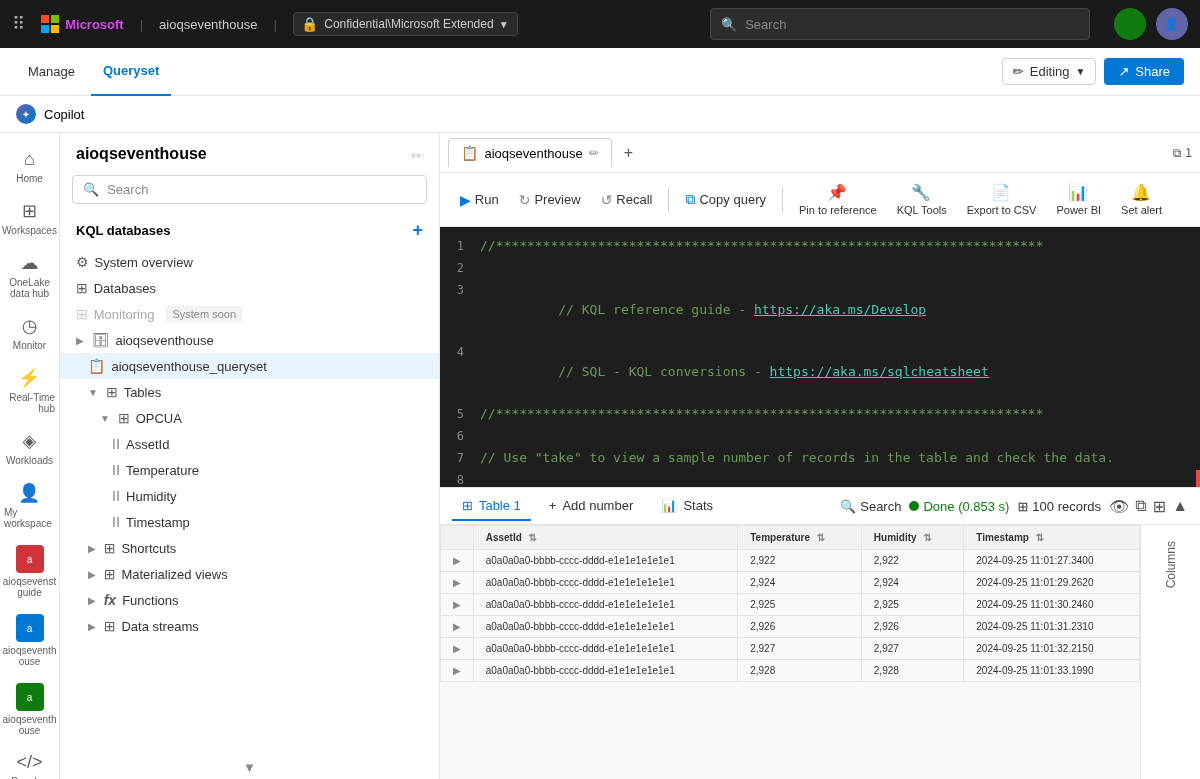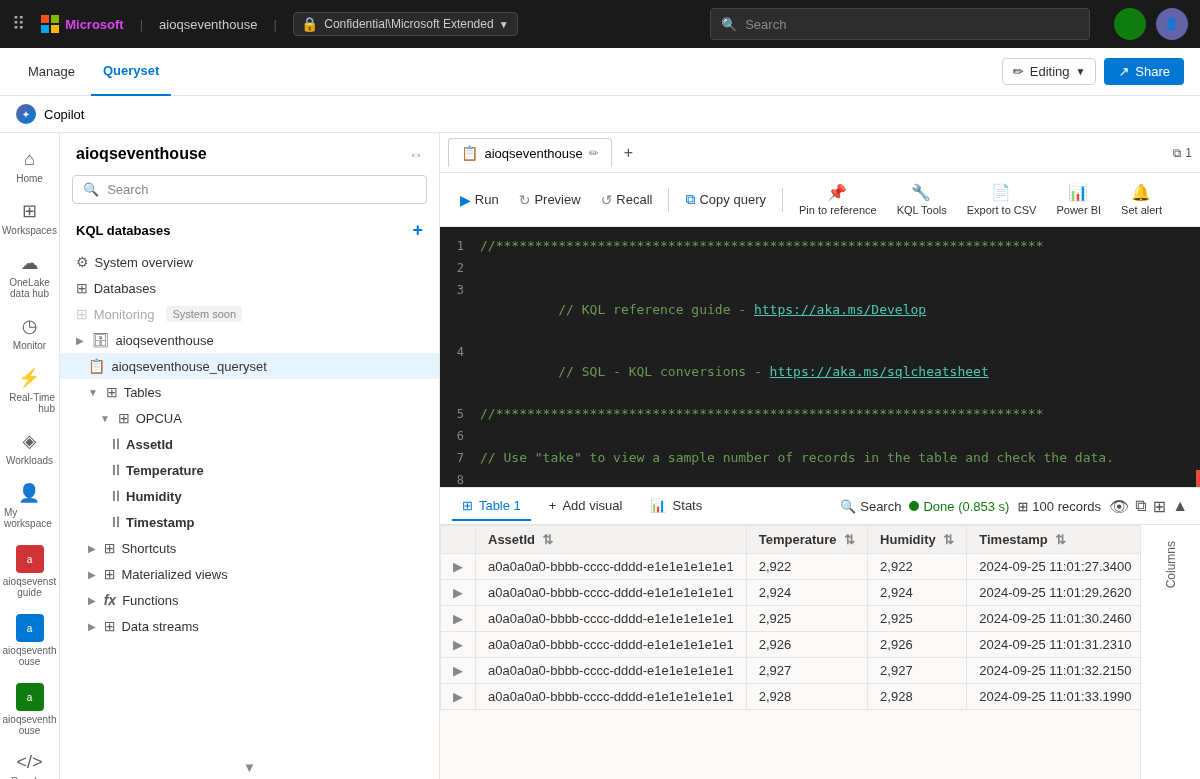--- a/index.html
+++ b/index.html
@@ -160,21 +160,21 @@
     }
     .tree-container { overflow-y: auto; flex: 1; }
     .tree-item {
       display: flex; align-items: center;
       padding: 5px 16px; cursor: pointer; font-size: 13px; color: #333;
       gap: 6px;
     }
     .tree-item.selected { background: #e8f4fd; }
     .tree-item .indent1 { margin-left: 12px; }
     .tree-item .indent2 { margin-left: 24px; }
-    .tree-item .indent3 { margin-left: 36px; font-weight: bold; }
+    .tree-item .indent3 { margin-left: 36px; }
     .tree-icon { font-size: 14px; color: #605e5c; }
     .tree-chevron { font-size: 10px; color: #888; margin-right: 2px; }
     .coming-soon-badge {
       background: #f3f2f1; color: #888; font-size: 11px;
       padding: 2px 6px; border-radius: 3px; margin-left: 6px;
     }
     .scroll-indicator { display: flex; justify-content: center; padding: 4px; color: #888; }
 
     
     .right-panel { flex: 1; display: flex; flex-direction: column; overflow: hidden; background: #faf9f8; }
@@ -262,21 +262,21 @@
     .results-right { margin-left: auto; display: flex; align-items: center; gap: 8px; }
     .results-search-btn { display: flex; align-items: center; gap: 4px; font-size: 13px; color: #333; cursor: pointer; }
     .status-done { display: flex; align-items: center; gap: 4px; font-size: 13px; color: #107c10; }
     .status-dot { width: 10px; height: 10px; border-radius: 50%; background: #107c10; }
     .records-badge { display: flex; align-items: center; gap: 4px; font-size: 13px; color: #333; }
     .results-icons { display: flex; align-items: center; gap: 6px; }
     .results-icon-btn { color: #555; cursor: pointer; font-size: 16px; }
 
     
     .results-table-container { overflow: auto; flex: 1; min-height: 0; }
-    .results-table { width: 100%; border-collapse: collapse; font-size: 13px; }
+    .results-table { width: 100%; border-collapse: collapse; font-size: 10px; }
     .results-table th {
       background: #f3f2f1;
       border: 1px solid #e5e5e5;
       padding: 6px 12px;
       text-align: left;
       font-weight: 600;
       color: #333;
       position: sticky; top: 0;
       white-space: nowrap;
     }
@@ -627,21 +627,21 @@
 
     </div>
 
     <div class="results-bar">
       <div class="results-tab active">
         <span>⊞</span>
         <span>Table 1</span>
       </div>
       <div class="results-tab">
         <span>+</span>
-        <span>Add visual</span>
+        <span>Add number</span>
       </div>
       <div class="results-tab">
         <span>📊</span>
         <span>Stats</span>
       </div>
       <div class="results-right">
         <div class="results-search-btn">
           <span>🔍</span>
           <span>Search</span>
         </div>

